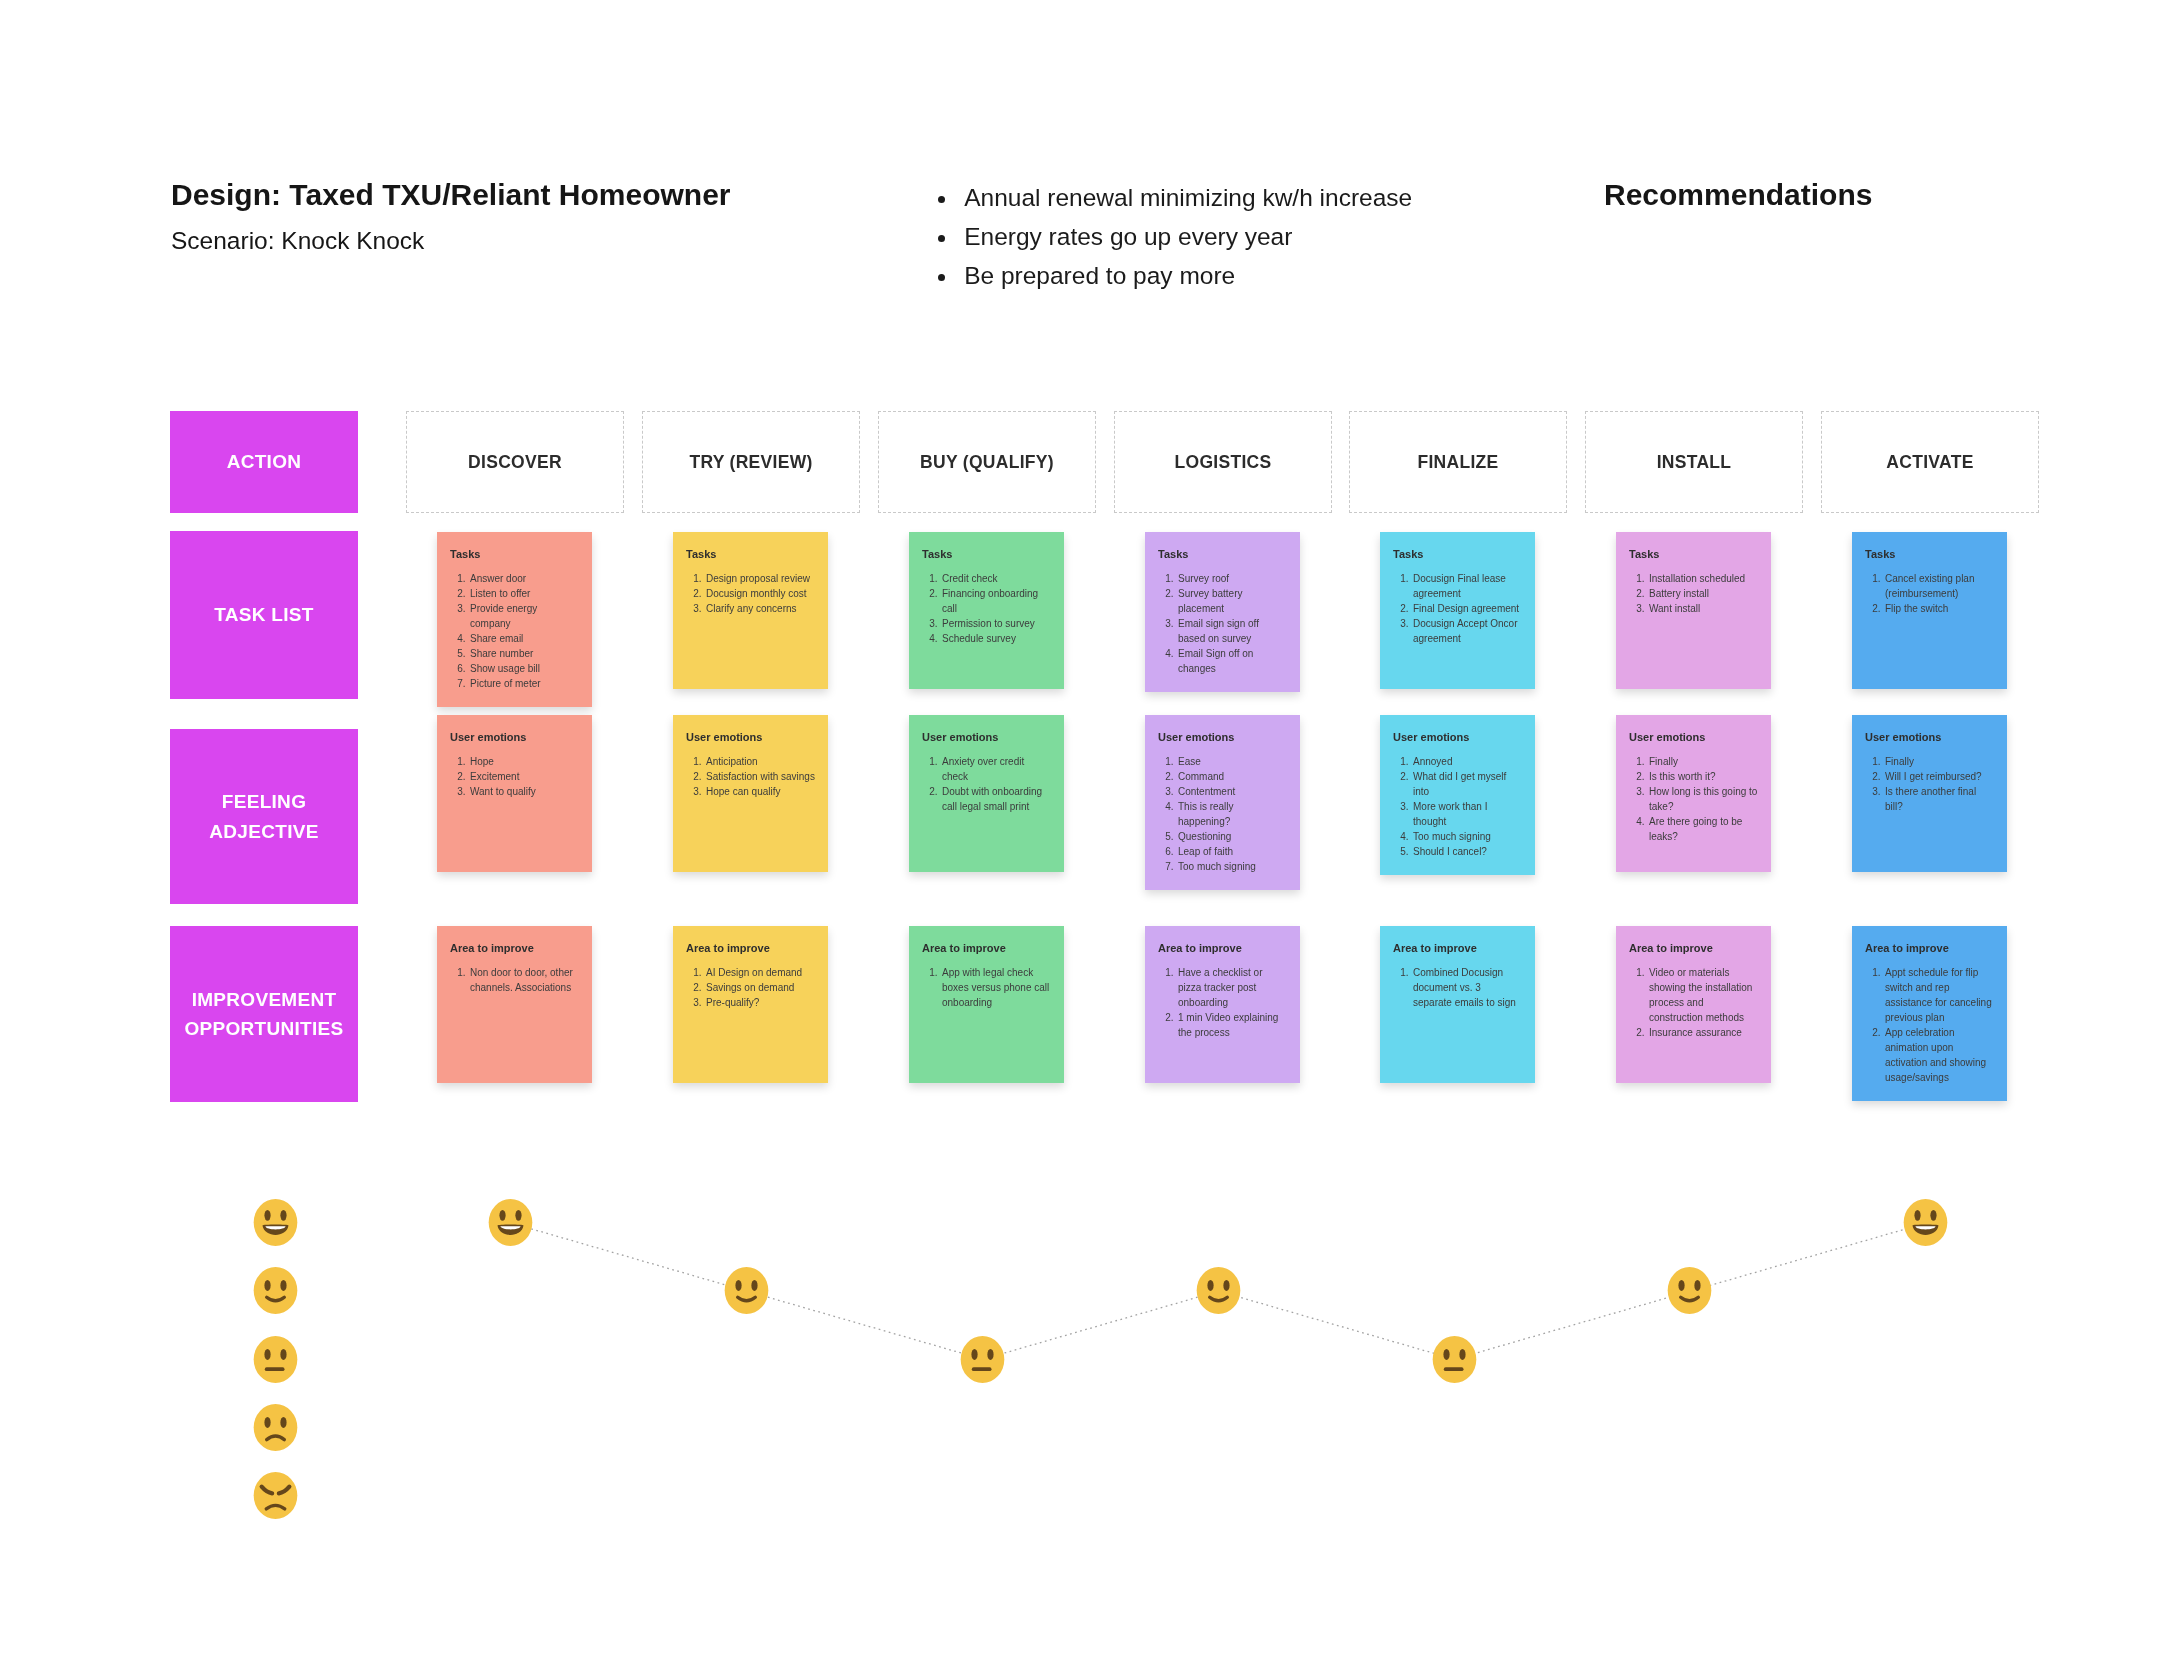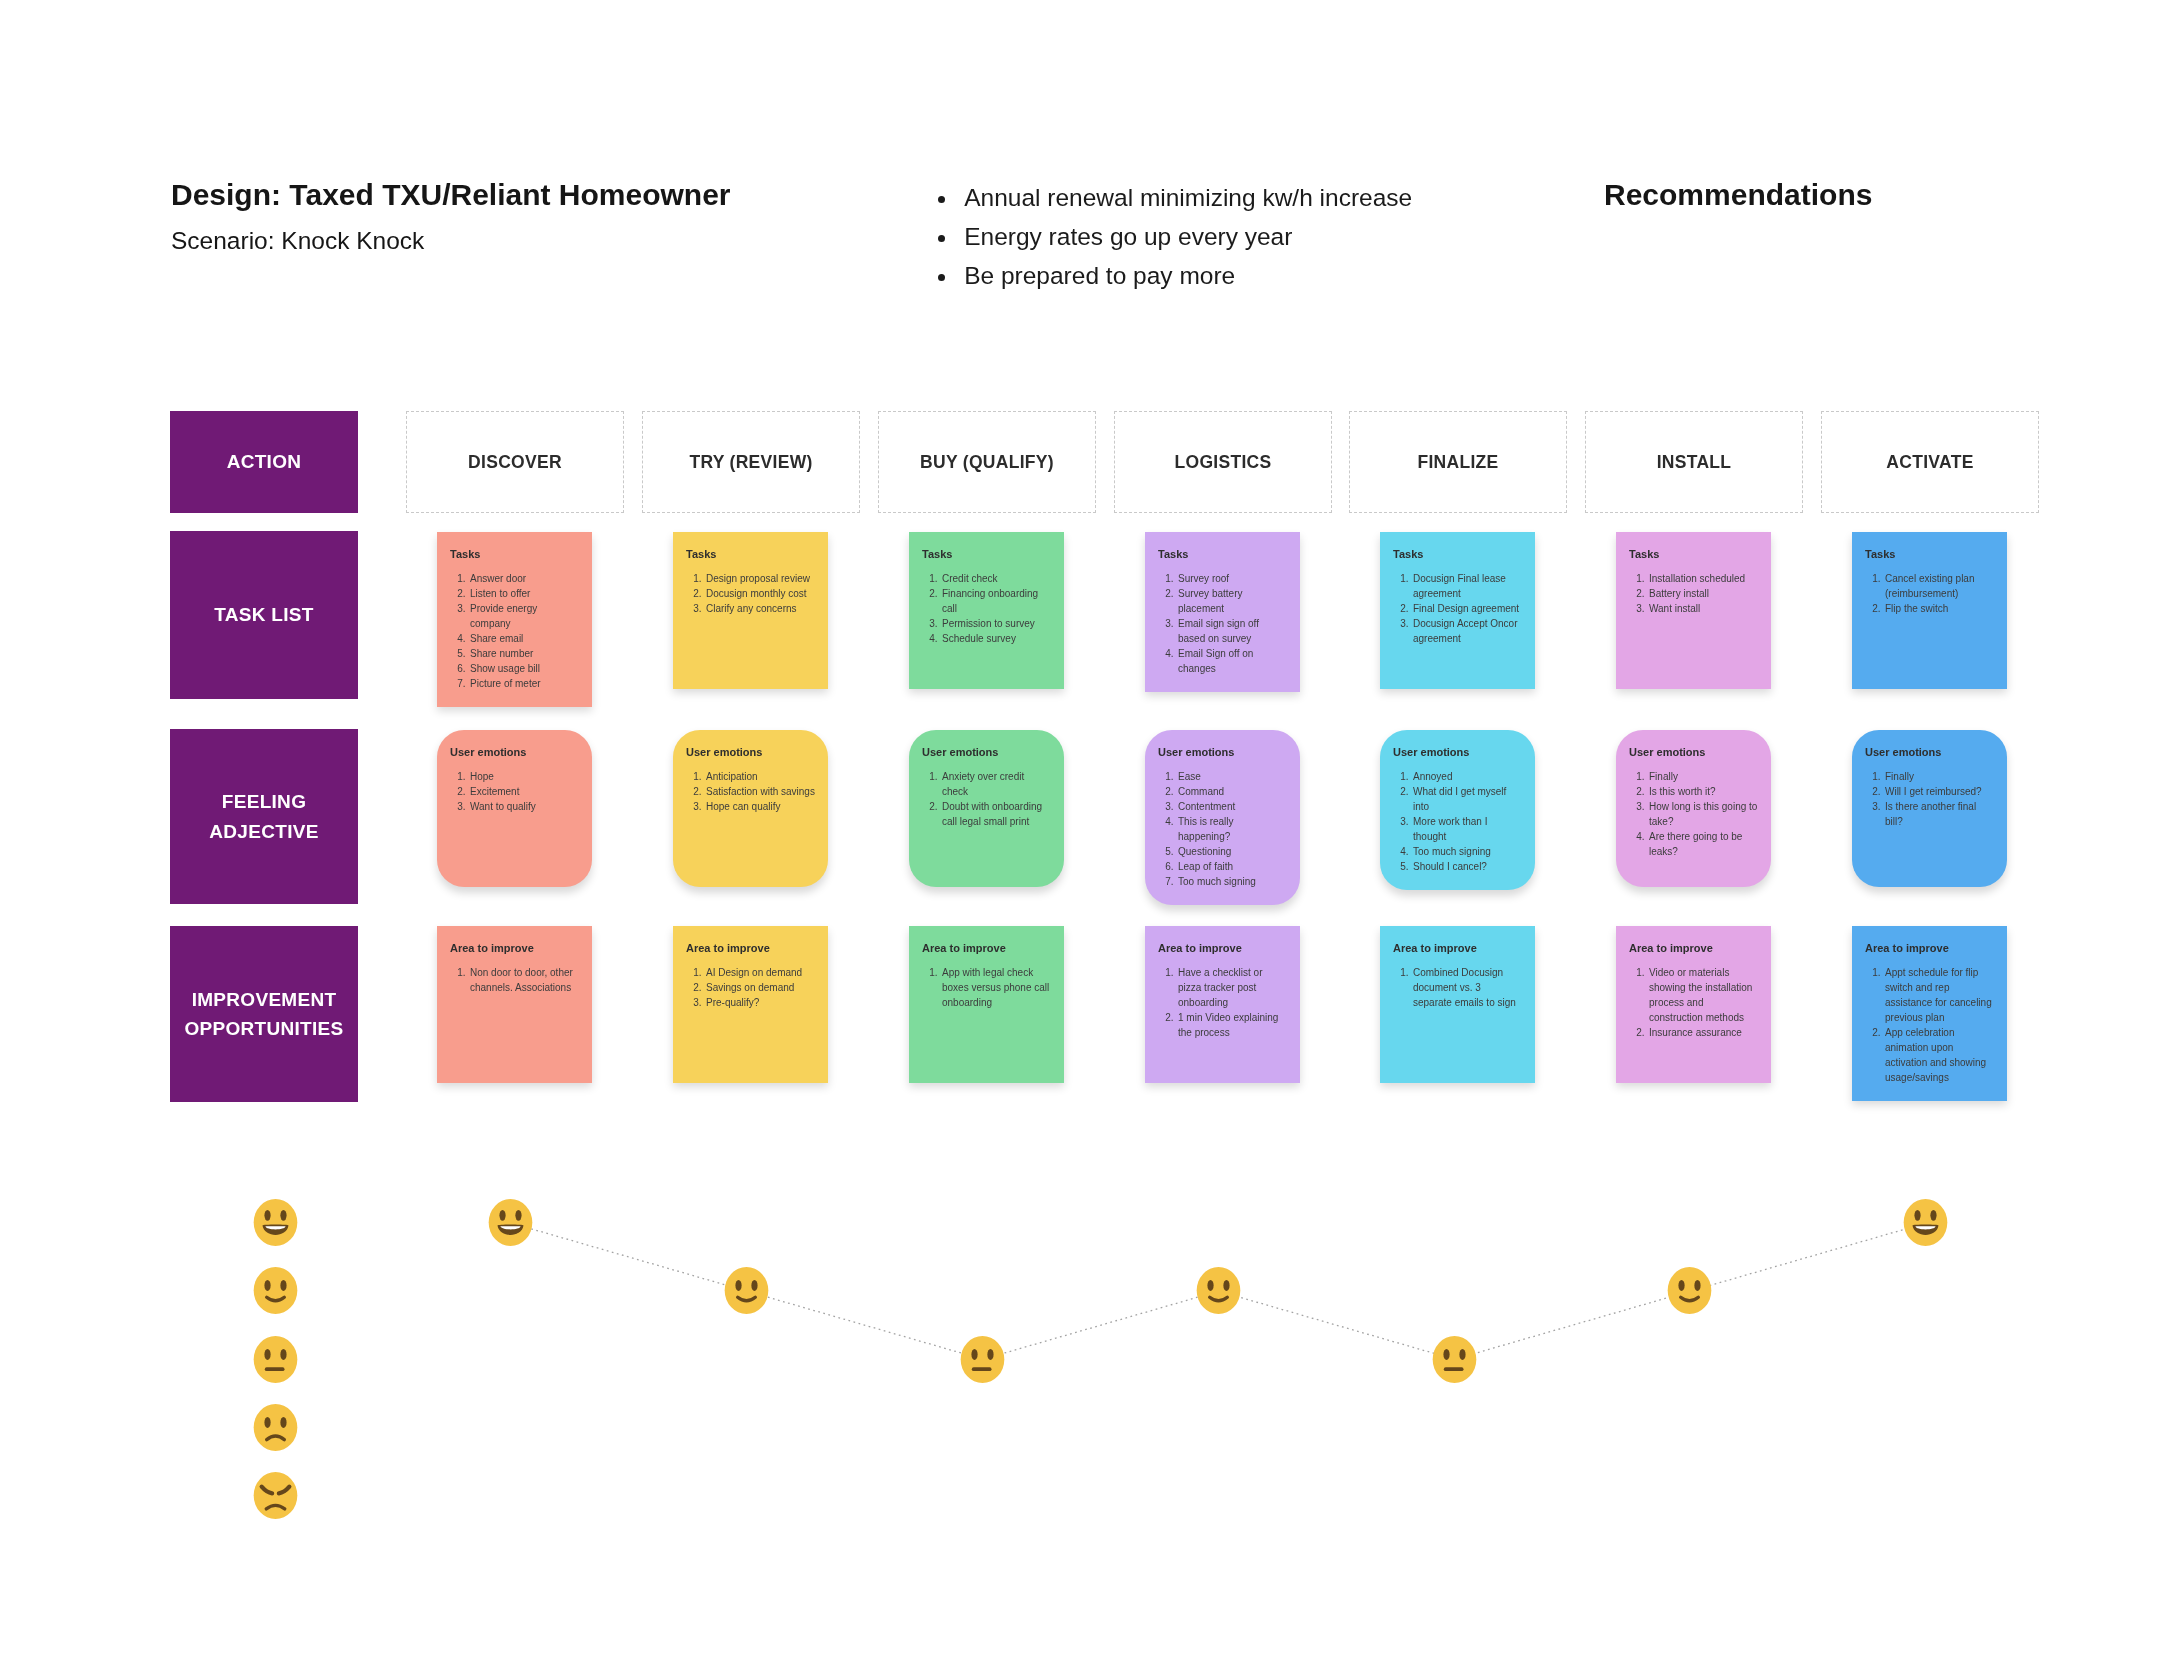--- a/index.html
+++ b/index.html
@@ -13,21 +13,21 @@
   .scenario{position:absolute;left:171px;top:227px;font-size:24.5px;color:#161616;}
   .info-block{position:absolute;top:178px;}
   #expectations{left:926px;width:576px;}
   #recommendations{left:1604px;width:559px;}
   .info-title{font-size:30px;font-weight:700;margin:0 0 19px 0;color:#161616;}
   .info-list{margin:0;padding-left:33px;font-size:24.5px;line-height:1.6;color:#1b1b1b;}
   .info-list li{padding-left:5.2px;}
 
   
   .row-label{
-    position:absolute;left:170px;width:188px;background:#701a75;color:#ffffff;
+    position:absolute;left:170px;width:188px;background:#d946ef;color:#ffffff;
     font-weight:700;font-size:19px;letter-spacing:0.3px;line-height:1.55;
     display:flex;align-items:center;justify-content:center;text-align:center;
     box-sizing:border-box;padding:0 23px;
   }
   #label-action{top:411px;height:102px;}
   #label-tasks{top:531px;height:168px;}
   #label-feelings{top:729px;height:175px;}
   #label-improve{top:926px;height:176px;}
 
   
@@ -36,21 +36,21 @@
     height:102px;border:1.7px dashed #c9c9c9;background:#ffffff;box-sizing:border-box;
     display:flex;align-items:center;justify-content:center;
     font-size:17.5px;font-weight:700;letter-spacing:0.3px;color:#2c2c2c;text-align:center;
   }
   .sticky{
     position:absolute;left:31px;width:155px;min-height:157px;
     padding:15.7px 13px;box-sizing:border-box;color:#3c3c3c;
     box-shadow:0 5.2px 8.7px rgba(0,0,0,.15);
   }
   .sticky.tasks{top:121px;}
-  .sticky.emotions{top:319px;border-radius:27px;}
+  .sticky.emotions{top:304px;}
   .sticky.improve{top:515px;}
   .sticky-title{font-size:11px;font-weight:700;margin:0 0 11.4px 0;color:#2e2e2e;}
   .sticky ol{margin:0;padding-left:18.3px;font-size:10px;line-height:1.5;}
   .sticky ol li{padding-left:1.7px;}
 
   
   #journey-svg{position:absolute;left:0;top:0;pointer-events:none;}
   .emoji{position:absolute;width:47px;height:49px;}
   .emoji svg{display:block;}
 </style>

